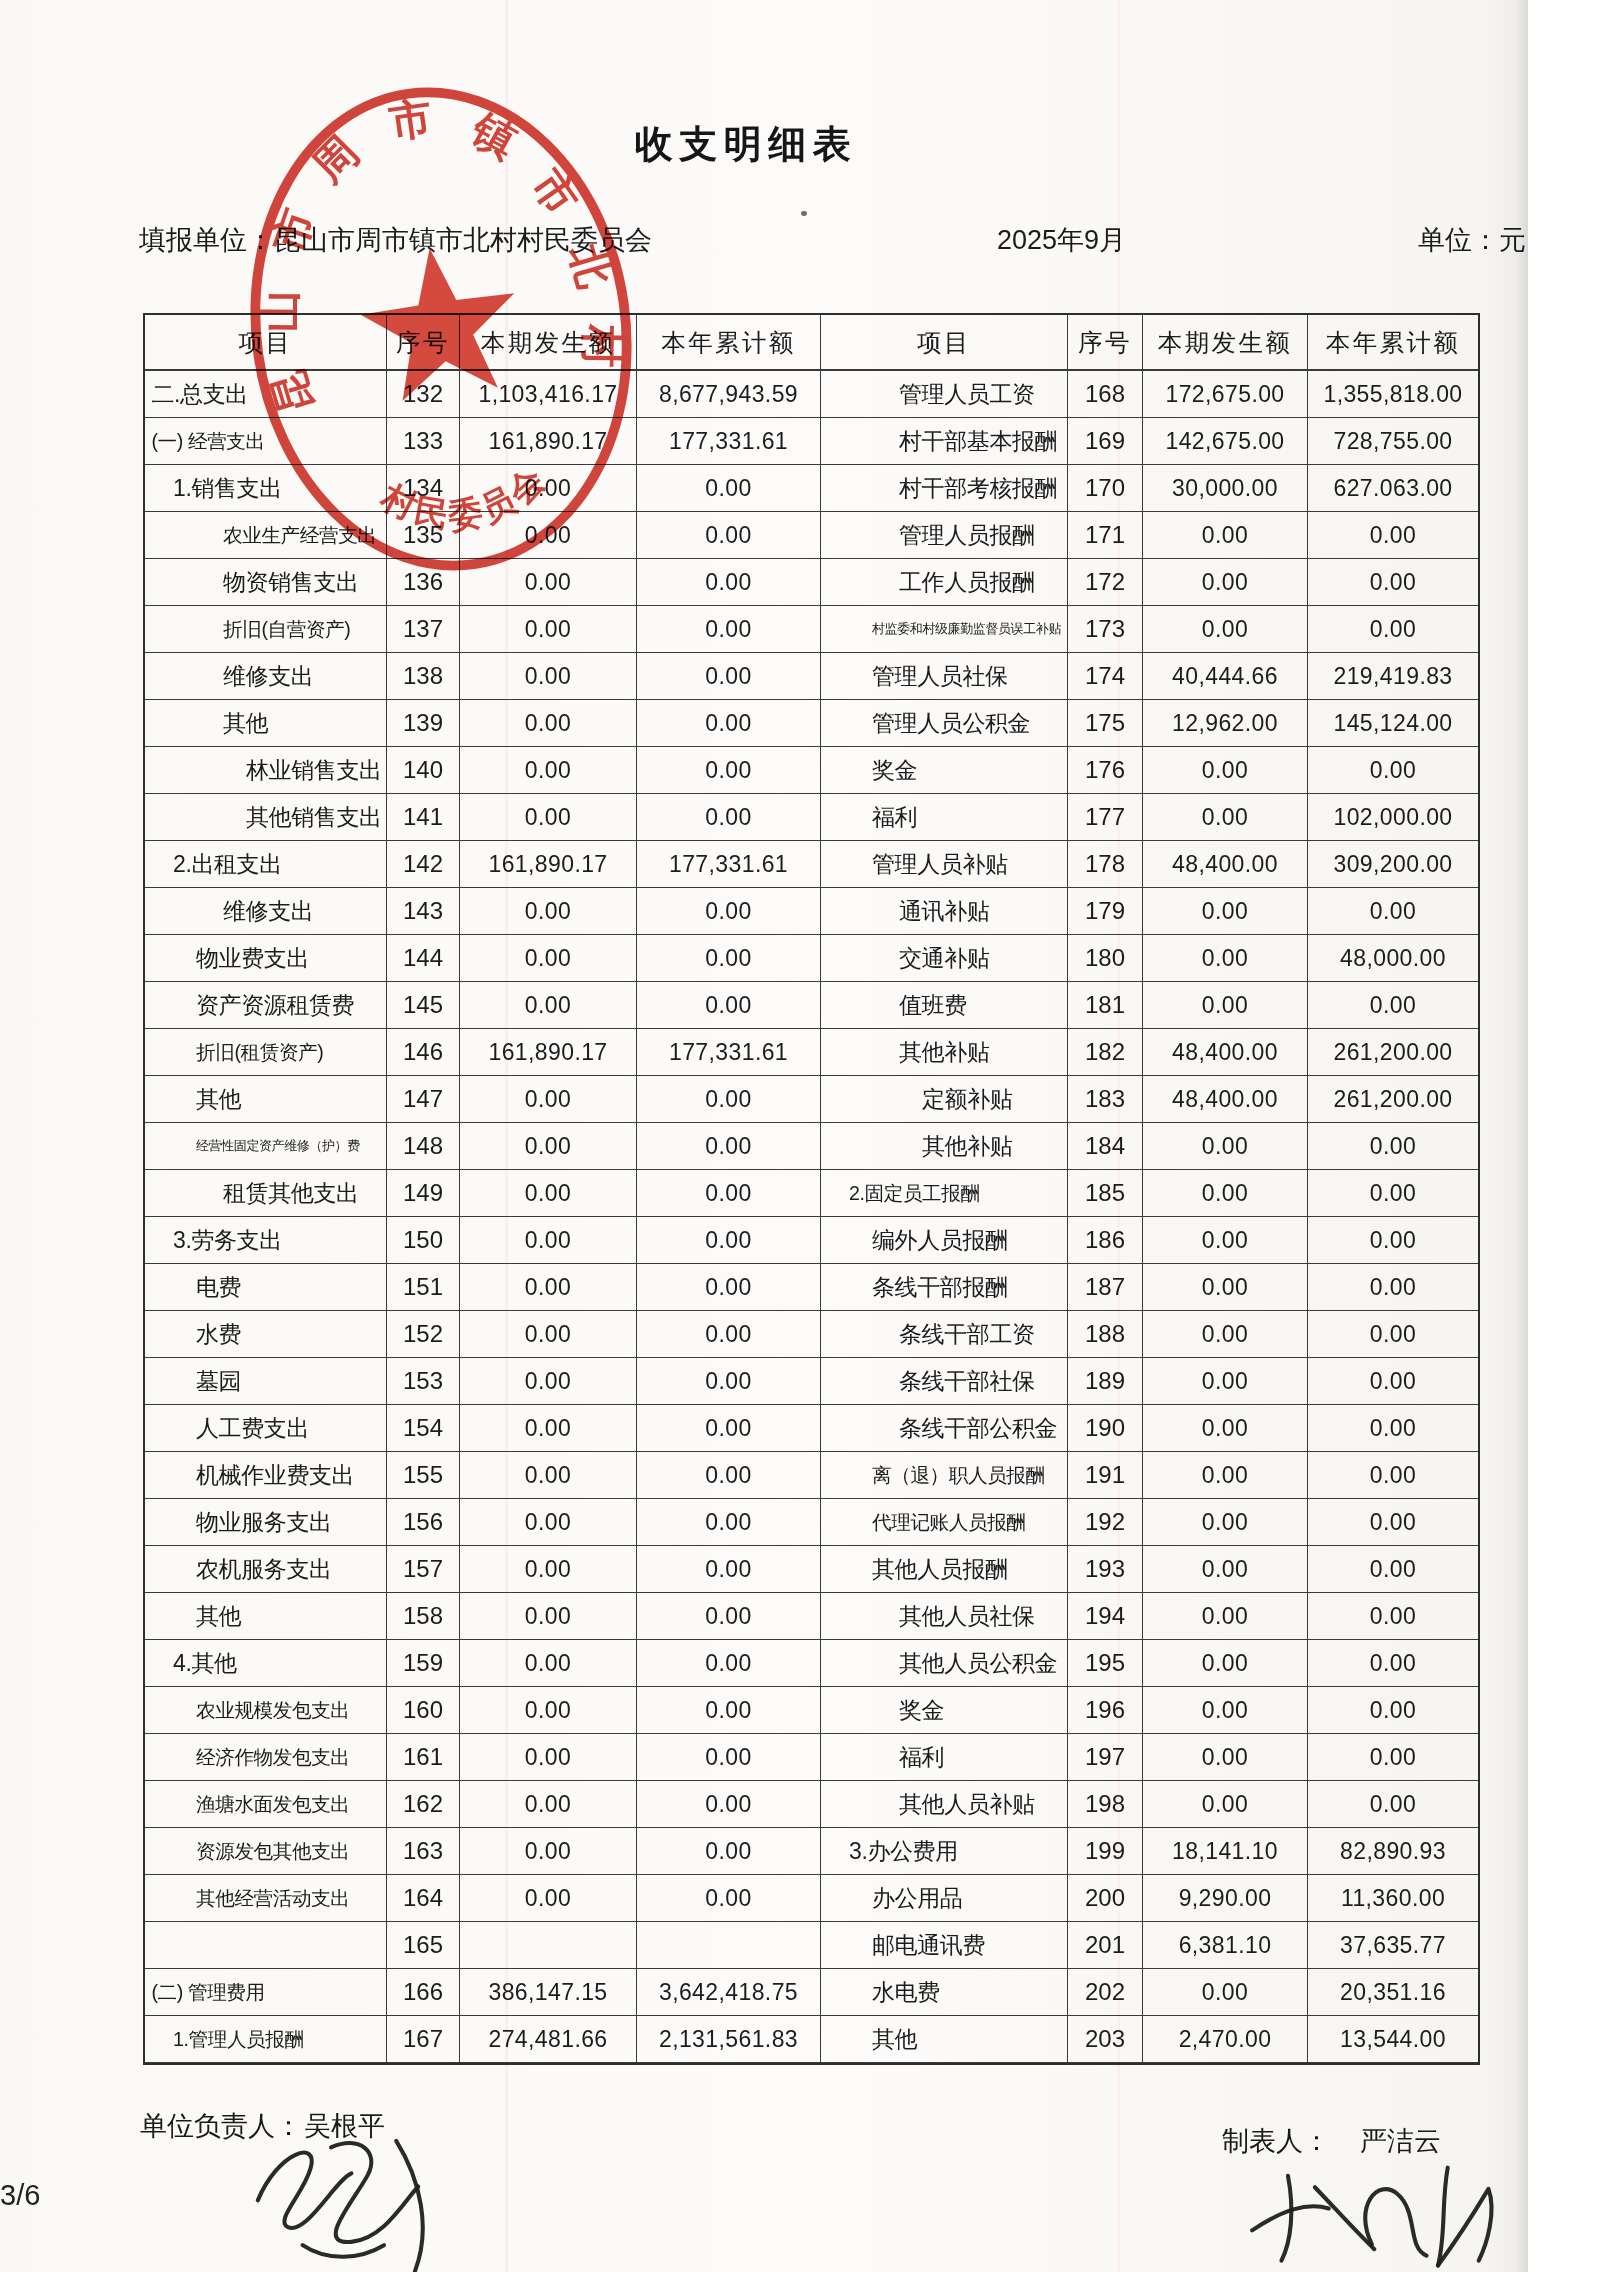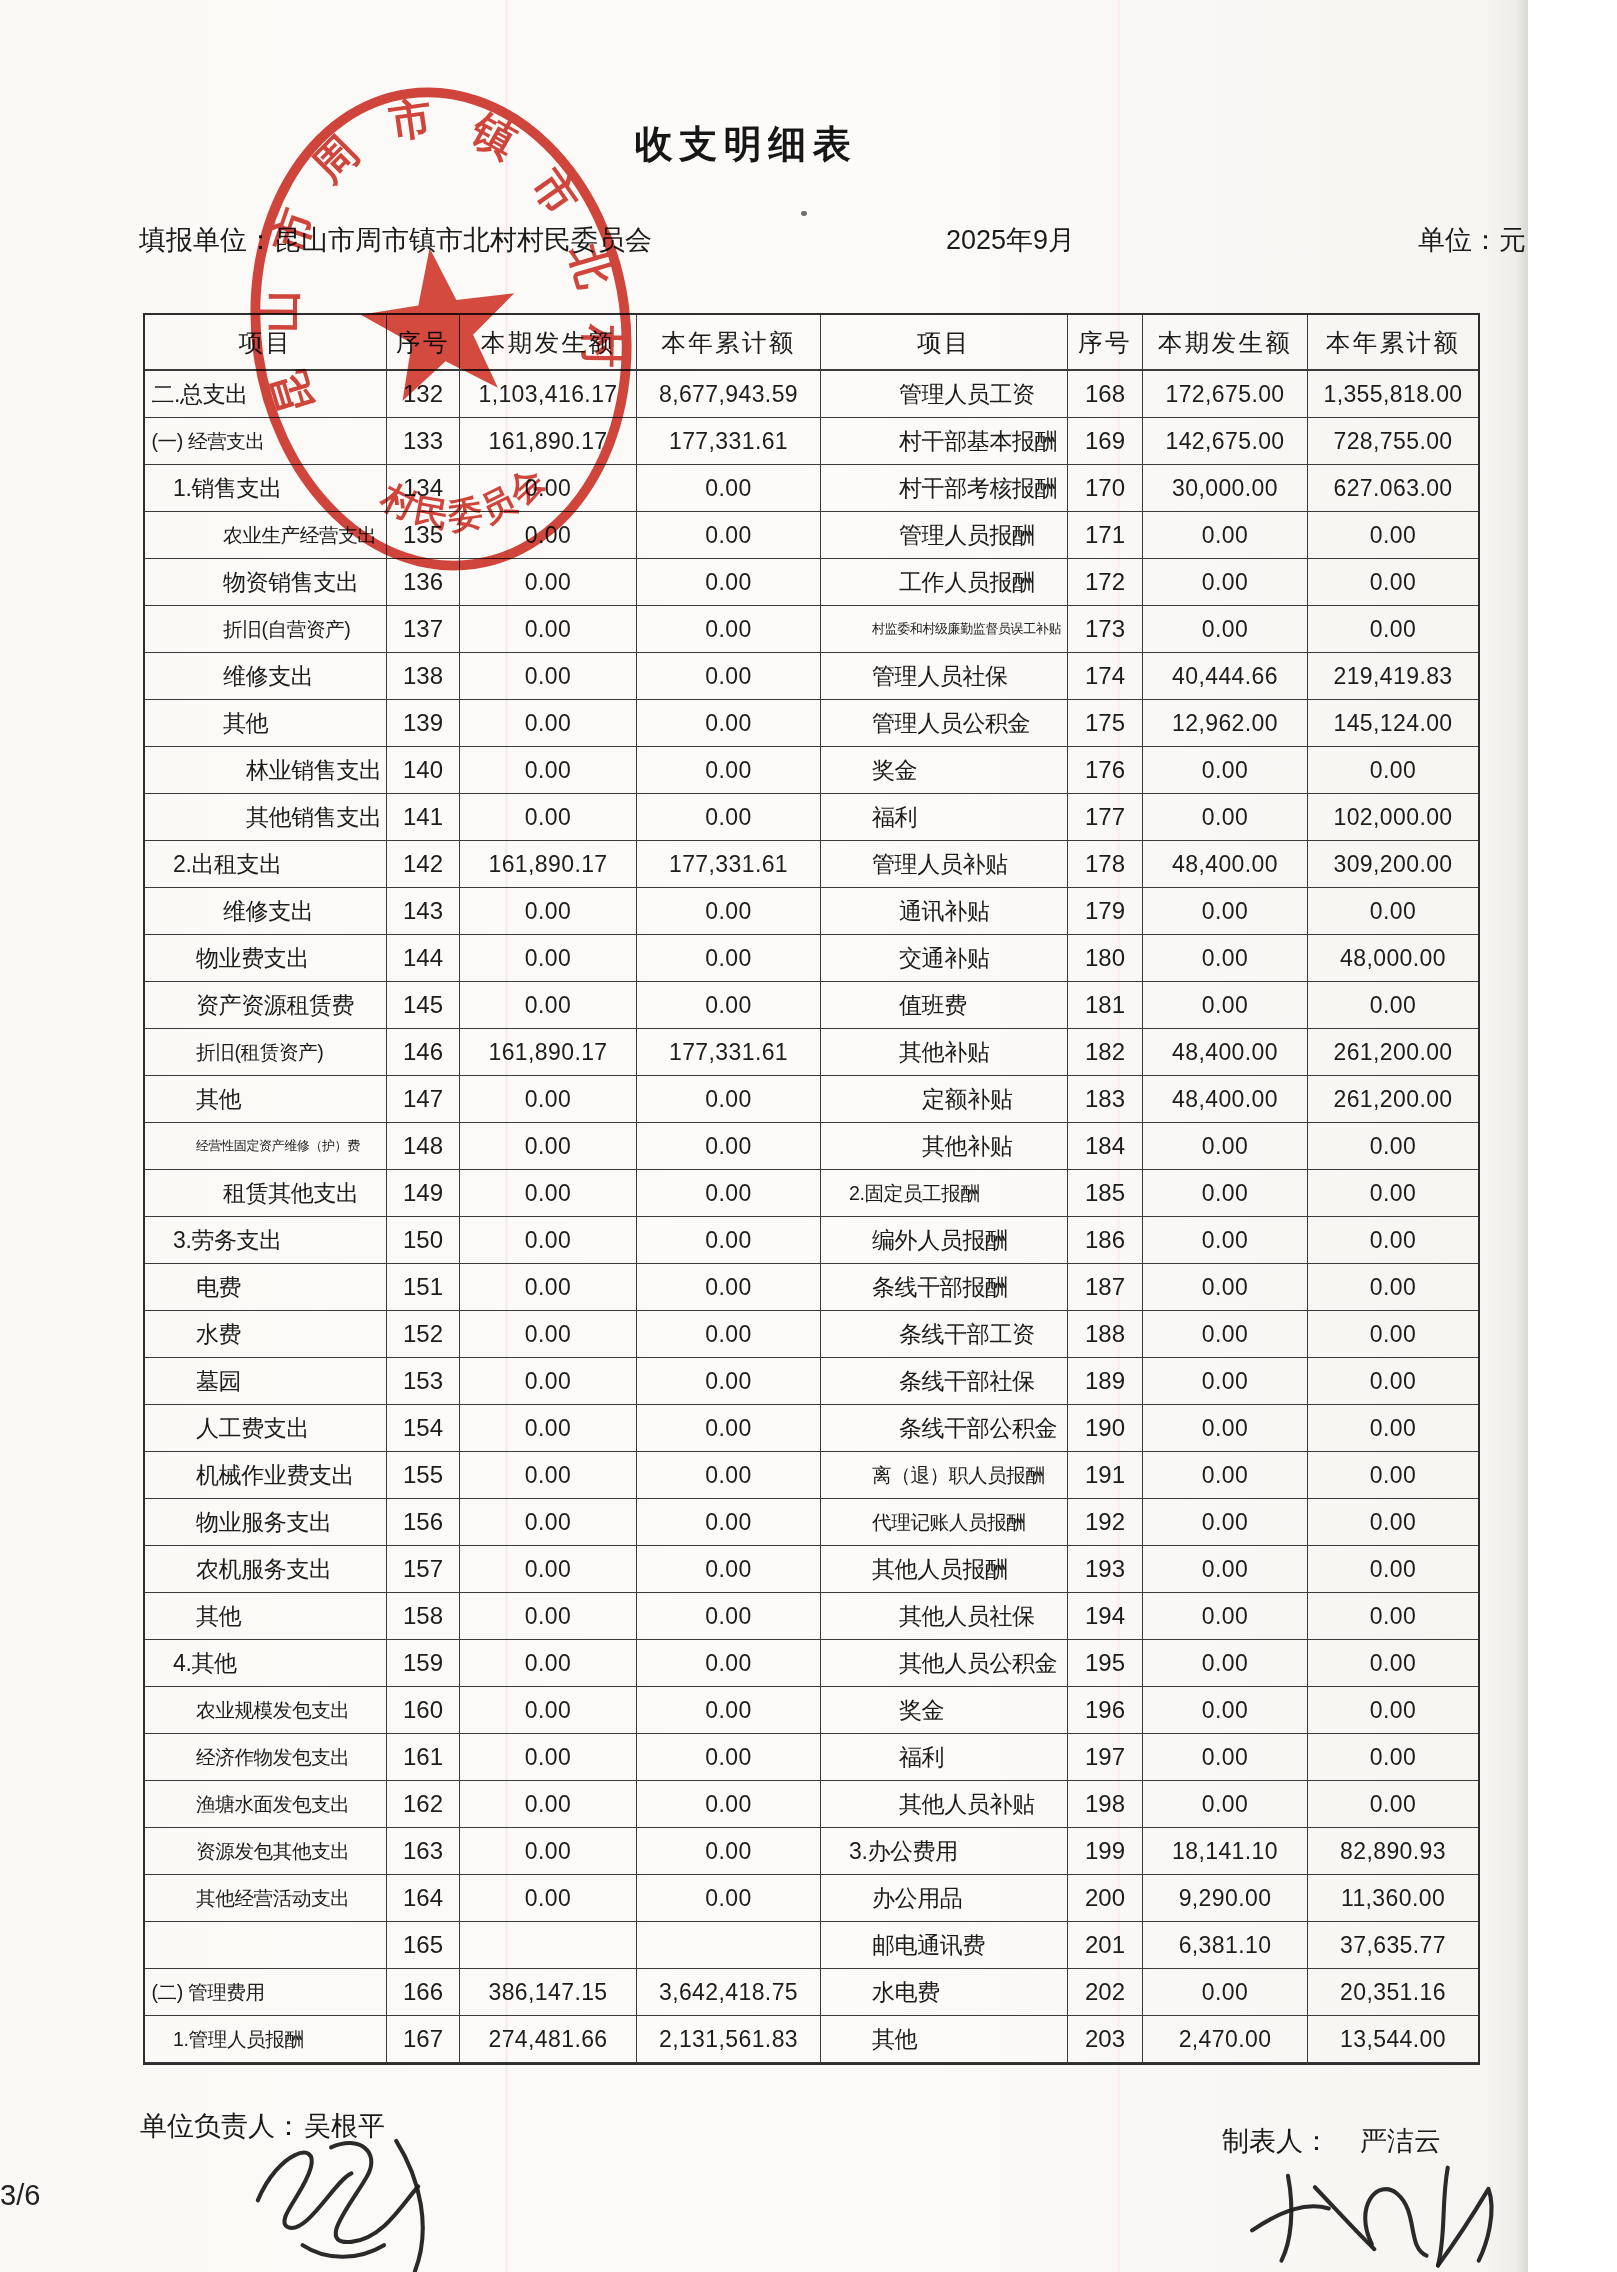--- a/index.html
+++ b/index.html
@@ -12,21 +12,21 @@
   .streak.s1{left:505px;background:rgba(236,130,160,0.10);}
   .streak.s2{left:1117px;background:rgba(236,140,165,0.08);}
   .edge-shade{position:absolute;top:0;bottom:0;right:0;width:13px;
         background:linear-gradient(90deg,rgba(0,0,0,0) 0%,rgba(0,0,0,0.08) 100%);pointer-events:none;}
   .dot{position:absolute;left:801px;top:211px;width:5.7px;height:4.9px;border-radius:50%;background:#4a4a4a;opacity:.8;}
 
   .title{position:absolute;left:0;right:36px;top:119px;text-align:center;
          font-size:38px;letter-spacing:6.5px;font-weight:700;color:#161616;}
   .meta{position:absolute;top:222px;left:0;width:100%;font-size:27px;color:#1b1b1b;}
   .meta .m-unit{position:absolute;left:139px;white-space:nowrap;}
-  .meta .m-period{position:absolute;left:946px;white-space:nowrap;}
+  .meta .m-period{position:absolute;left:997px;white-space:nowrap;}
   .meta .m-cur{position:absolute;left:1418px;white-space:nowrap;}
 
   .tbl{position:absolute;left:143px;top:313px;display:grid;
        grid-template-columns:242px 73px 177px 184px 247px 75px 165px 170px;
        grid-template-rows:56px repeat(36,47px);
        border:2.4px solid #2e2e2e;background:transparent;}
   .cell{box-sizing:border-box;border-right:1.6px solid #3a3a3a;border-bottom:1.6px solid #3a3a3a;
         display:flex;align-items:center;overflow:visible;white-space:nowrap;color:#1c1c1c;}
   .cell:nth-child(8n){border-right:none;}
   .hd{justify-content:center;font-size:24.5px;letter-spacing:2.4px;border-bottom-width:2.4px;font-weight:400;}

